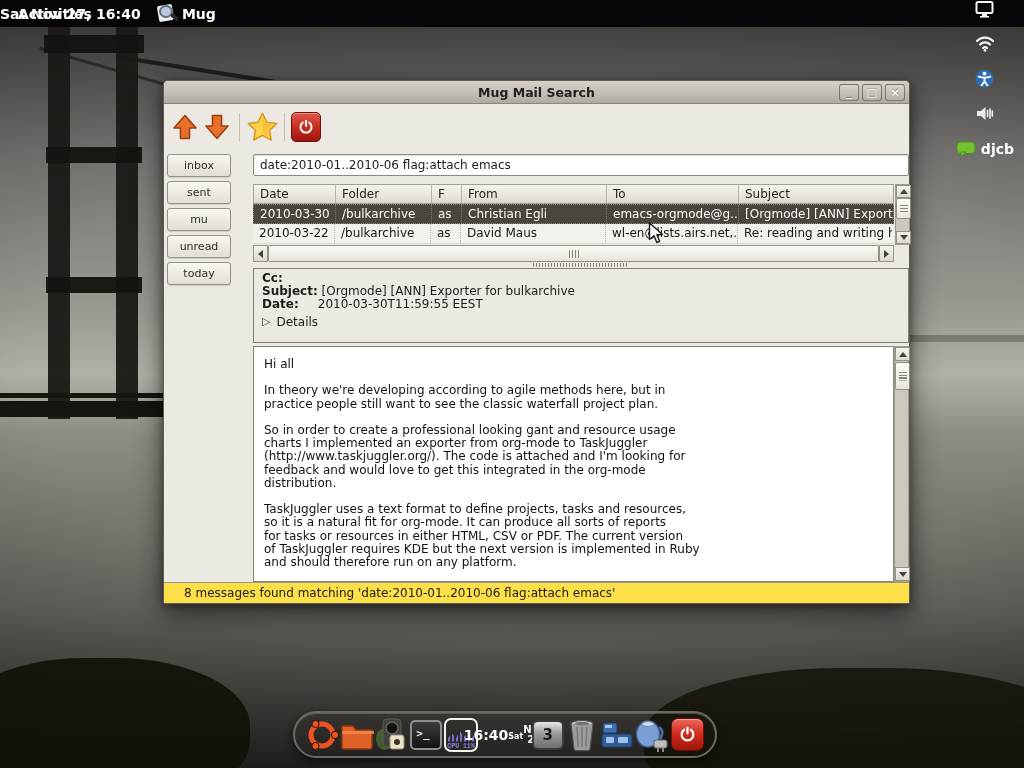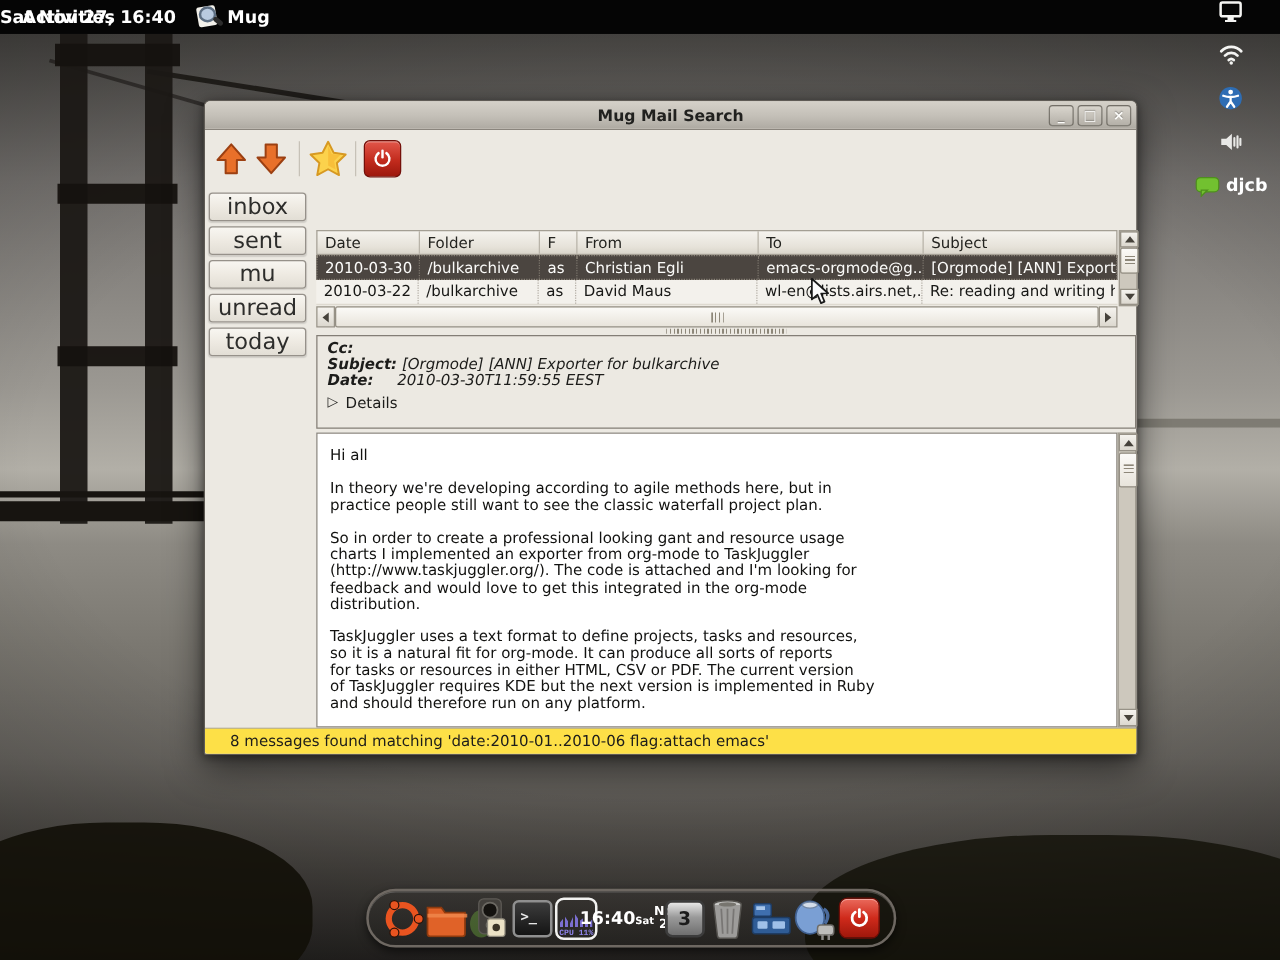--- a/index.html
+++ b/index.html
@@ -51,23 +51,23 @@
     text-shadow:0 -1px 1px rgba(0,0,0,.35); }
 
   .toolbar { position:absolute; left:0; top:24px; right:0; height:43px; display:flex; align-items:center; }
   .tool-btn { width:32px; height:32px; display:flex; align-items:center; justify-content:center; border-radius:3px; }
   .tool-sep { width:1px; height:28px; background:#c6c1b7; margin:0 6px; }
   .power-btn { width:30px; height:30px; border-radius:5px;
     background:linear-gradient(180deg,#e2574a 0%,#c22b1d 55%,#9c180d 100%);
     border:1px solid #74100a; display:flex; align-items:center; justify-content:center;
     box-shadow:inset 0 1px 0 rgba(255,255,255,.35); }
 
-  .sidebar-btn { position:absolute; left:3px; width:78px; height:23px; border:1px solid #96918a; border-radius:3px;
+  .sidebar-btn { position:absolute; left:3px; width:64px; height:23px; border:1px solid #96918a; border-radius:3px;
     background:linear-gradient(180deg,#f8f6f1 0%,#eeeae2 50%,#e2ded5 100%);
-    font-size:18px; color:#2d2d2b; text-align:center; line-height:21px;
+    font-size:11px; color:#2d2d2b; text-align:center; line-height:21px;
     box-shadow:0 1px 1px rgba(0,0,0,.12); }
 
   .search-input { position:absolute; left:89px; top:73px; width:656px; height:22px;
     border:1px solid #8d887f; border-radius:2px; background:#fff; padding:0 6px;
     font-family:inherit; font-size:12px; color:#1c1c1a; box-shadow:inset 0 1px 2px rgba(0,0,0,.15); }
 
   
   .tablewrap { position:absolute; left:89px; top:103px; width:657px; height:78px; }
   .trow { display:flex; width:641px; height:20px; font-size:12px; align-items:center; }
   .thead { background:linear-gradient(180deg,#f5f3ee 0%,#e6e2d9 70%,#d9d5ca 100%);
@@ -101,21 +101,21 @@
   .hscroll .sb-btn { width:15px; height:17px; flex:none; }
   .hscroll .sb-handle { flex:1; height:17px; }
 
   .splitter { position:absolute; left:89px; top:181px; width:656px; height:5px; display:flex; justify-content:center; align-items:center; }
   .splitter-grip { width:96px; height:4px;
     background:repeating-linear-gradient(90deg,#8d8779 0 1px,transparent 1px 3px); }
 
   
   .headers-pane { position:absolute; left:89px; top:187px; width:656px; height:75px;
     border:1px solid #837e76; background:#ece9e2; padding:3px 8px; font-size:12px; color:#1c1c1a; }
-  .hline { height:13px; line-height:13px; white-space:nowrap;font-style:italic; }
+  .hline { height:13px; line-height:13px; white-space:nowrap; }
   .hlabel { font-weight:bold; display:inline-block; min-width:52px; }
   .details-row { margin-top:4px; display:flex; align-items:center; gap:6px; }
   .expander { font-size:11px; color:#2a2a28; line-height:12px; }
 
   
   .body-pane { position:absolute; left:89px; top:265px; width:656px; height:236px; }
   .body-text-frame { position:absolute; left:0; top:0; width:641px; height:236px; background:#fff;
     border:1px solid #8a857d; overflow:hidden; }
   .body-text { padding:11px 0 0 10px; font-size:12px; line-height:13.2px; color:#121210; white-space:pre-wrap; }
   .vscroll-body { position:absolute; left:641px; top:0; width:15px; height:236px; }
@@ -263,20 +263,21 @@
           </svg>
       </span>
     </div>
 
     <div class="sidebar-btn" style="top:73px;">inbox</div>
     <div class="sidebar-btn" style="top:100px;">sent</div>
     <div class="sidebar-btn" style="top:127px;">mu</div>
     <div class="sidebar-btn" style="top:154px;">unread</div>
     <div class="sidebar-btn" style="top:181px;">today</div>
 
+    <input class="search-input" type="text" value="date:2010-01..2010-06 flag:attach emacs" style="">
 
     <div class="tablewrap">
       <div class="trow thead">
         <span class="tc c0">Date</span>
         <span class="tc c1">Folder</span>
         <span class="tc c2">F</span>
         <span class="tc c3">From</span>
         <span class="tc c4">To</span>
         <span class="tc c5">Subject</span>
       </div>

